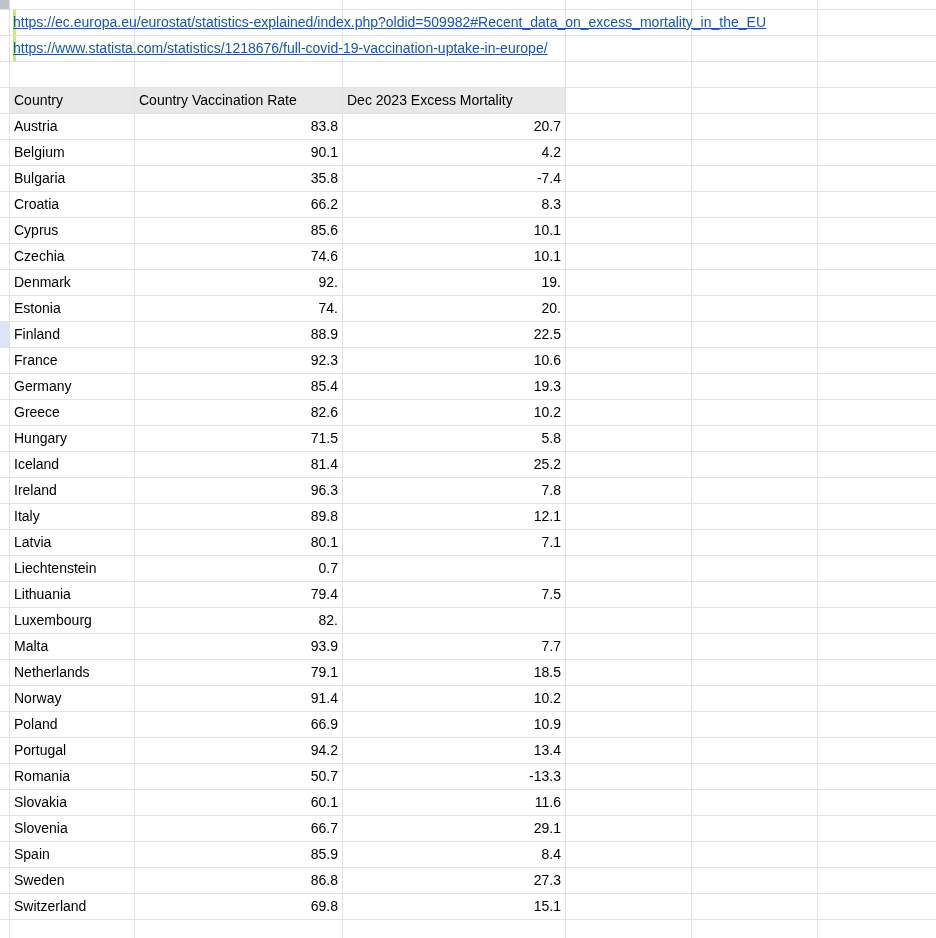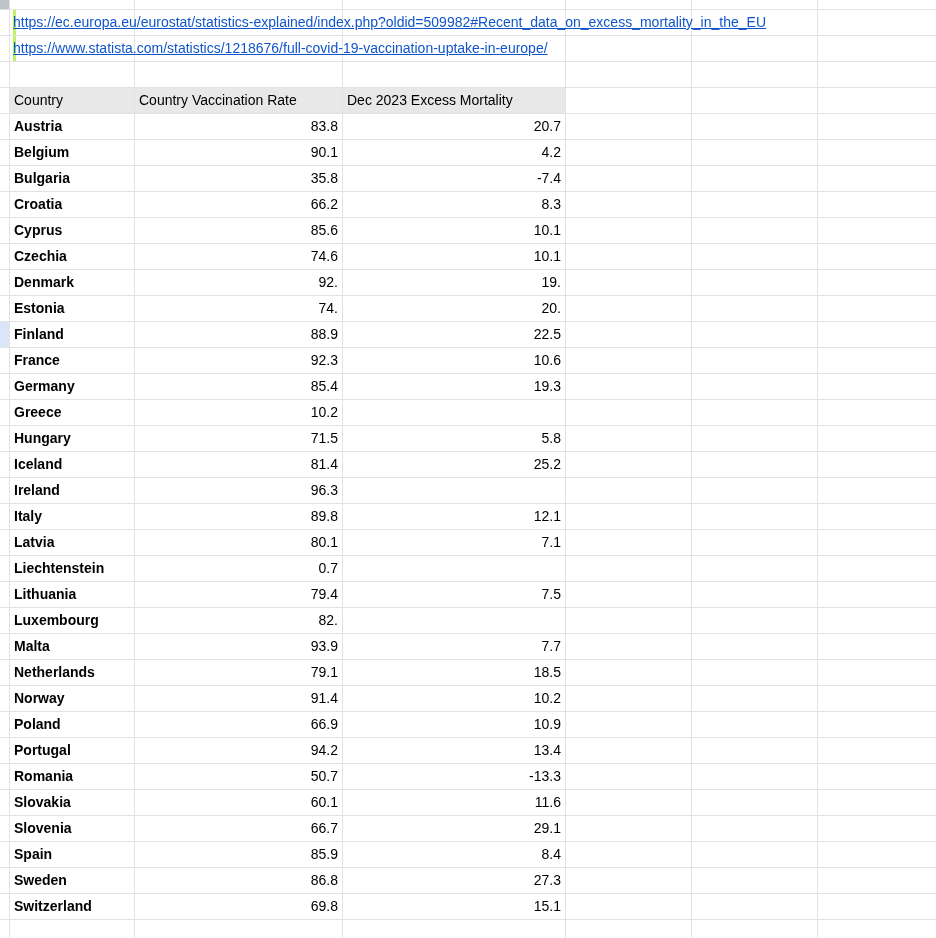--- a/index.html
+++ b/index.html
@@ -43,21 +43,21 @@
 
   .cell {
     height: 100%;
     font-size: 14px;
     line-height: 25px;
     color: #000;
     white-space: nowrap;
     overflow: visible;
   }
   .cell.name {
-    font-weight: bold;
+    font-weight: normal;
     padding-left: 4px;
   }
   .cell.num {
     text-align: right;
     padding-right: 5px;
   }
   .header-row .cell.head {
     background: #e8e8e8;
     font-weight: normal;
     padding-left: 4px;
@@ -221,20 +221,21 @@
     <div class="cell num">85.4</div>
     <div class="cell num">19.3</div>
     <div class="cell"></div>
     <div class="cell"></div>
     <div class="cell"></div>
   </div>
 
   <div class="row">
     <div class="cell"></div>
     <div class="cell name">Greece</div>
+    <div class="cell num">82.6</div>
     <div class="cell num">10.2</div>
     <div class="cell"></div>
     <div class="cell"></div>
     <div class="cell"></div>
   </div>
 
   <div class="row">
     <div class="cell"></div>
     <div class="cell name">Hungary</div>
     <div class="cell num">71.5</div>
@@ -251,20 +252,21 @@
     <div class="cell num">25.2</div>
     <div class="cell"></div>
     <div class="cell"></div>
     <div class="cell"></div>
   </div>
 
   <div class="row">
     <div class="cell"></div>
     <div class="cell name">Ireland</div>
     <div class="cell num">96.3</div>
+    <div class="cell num">7.8</div>
     <div class="cell"></div>
     <div class="cell"></div>
     <div class="cell"></div>
   </div>
 
   <div class="row">
     <div class="cell"></div>
     <div class="cell name">Italy</div>
     <div class="cell num">89.8</div>
     <div class="cell num">12.1</div>

